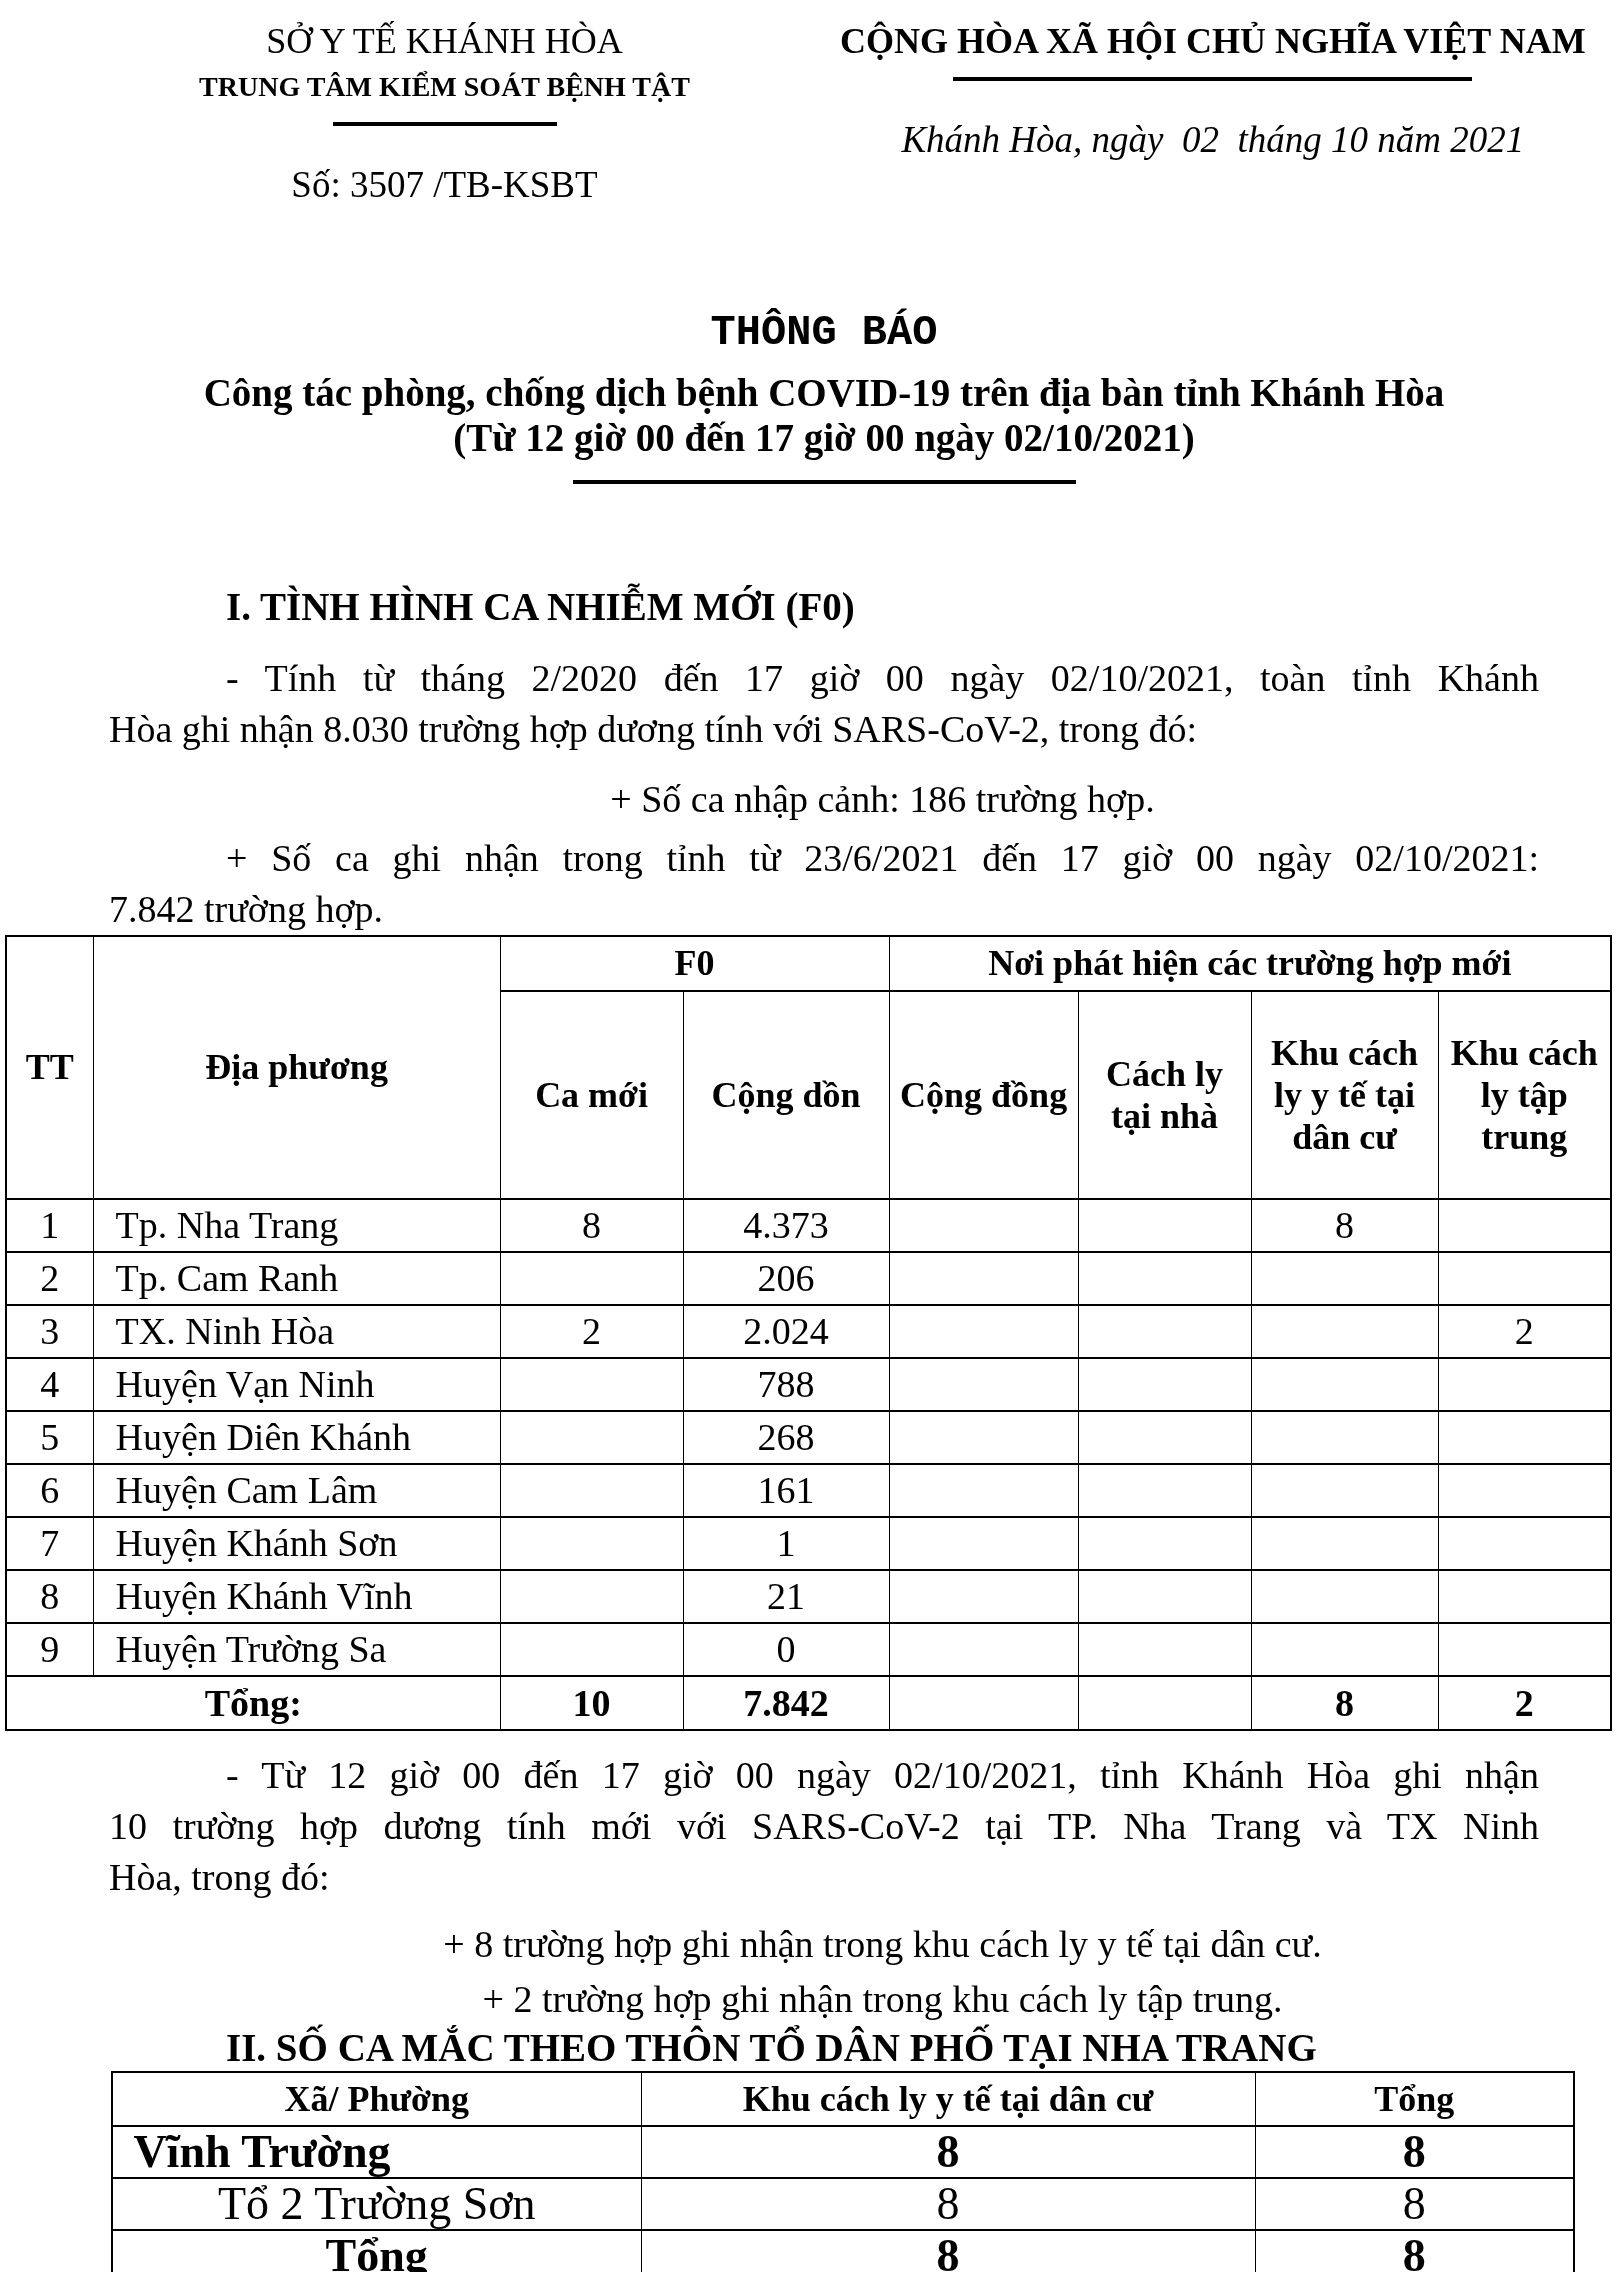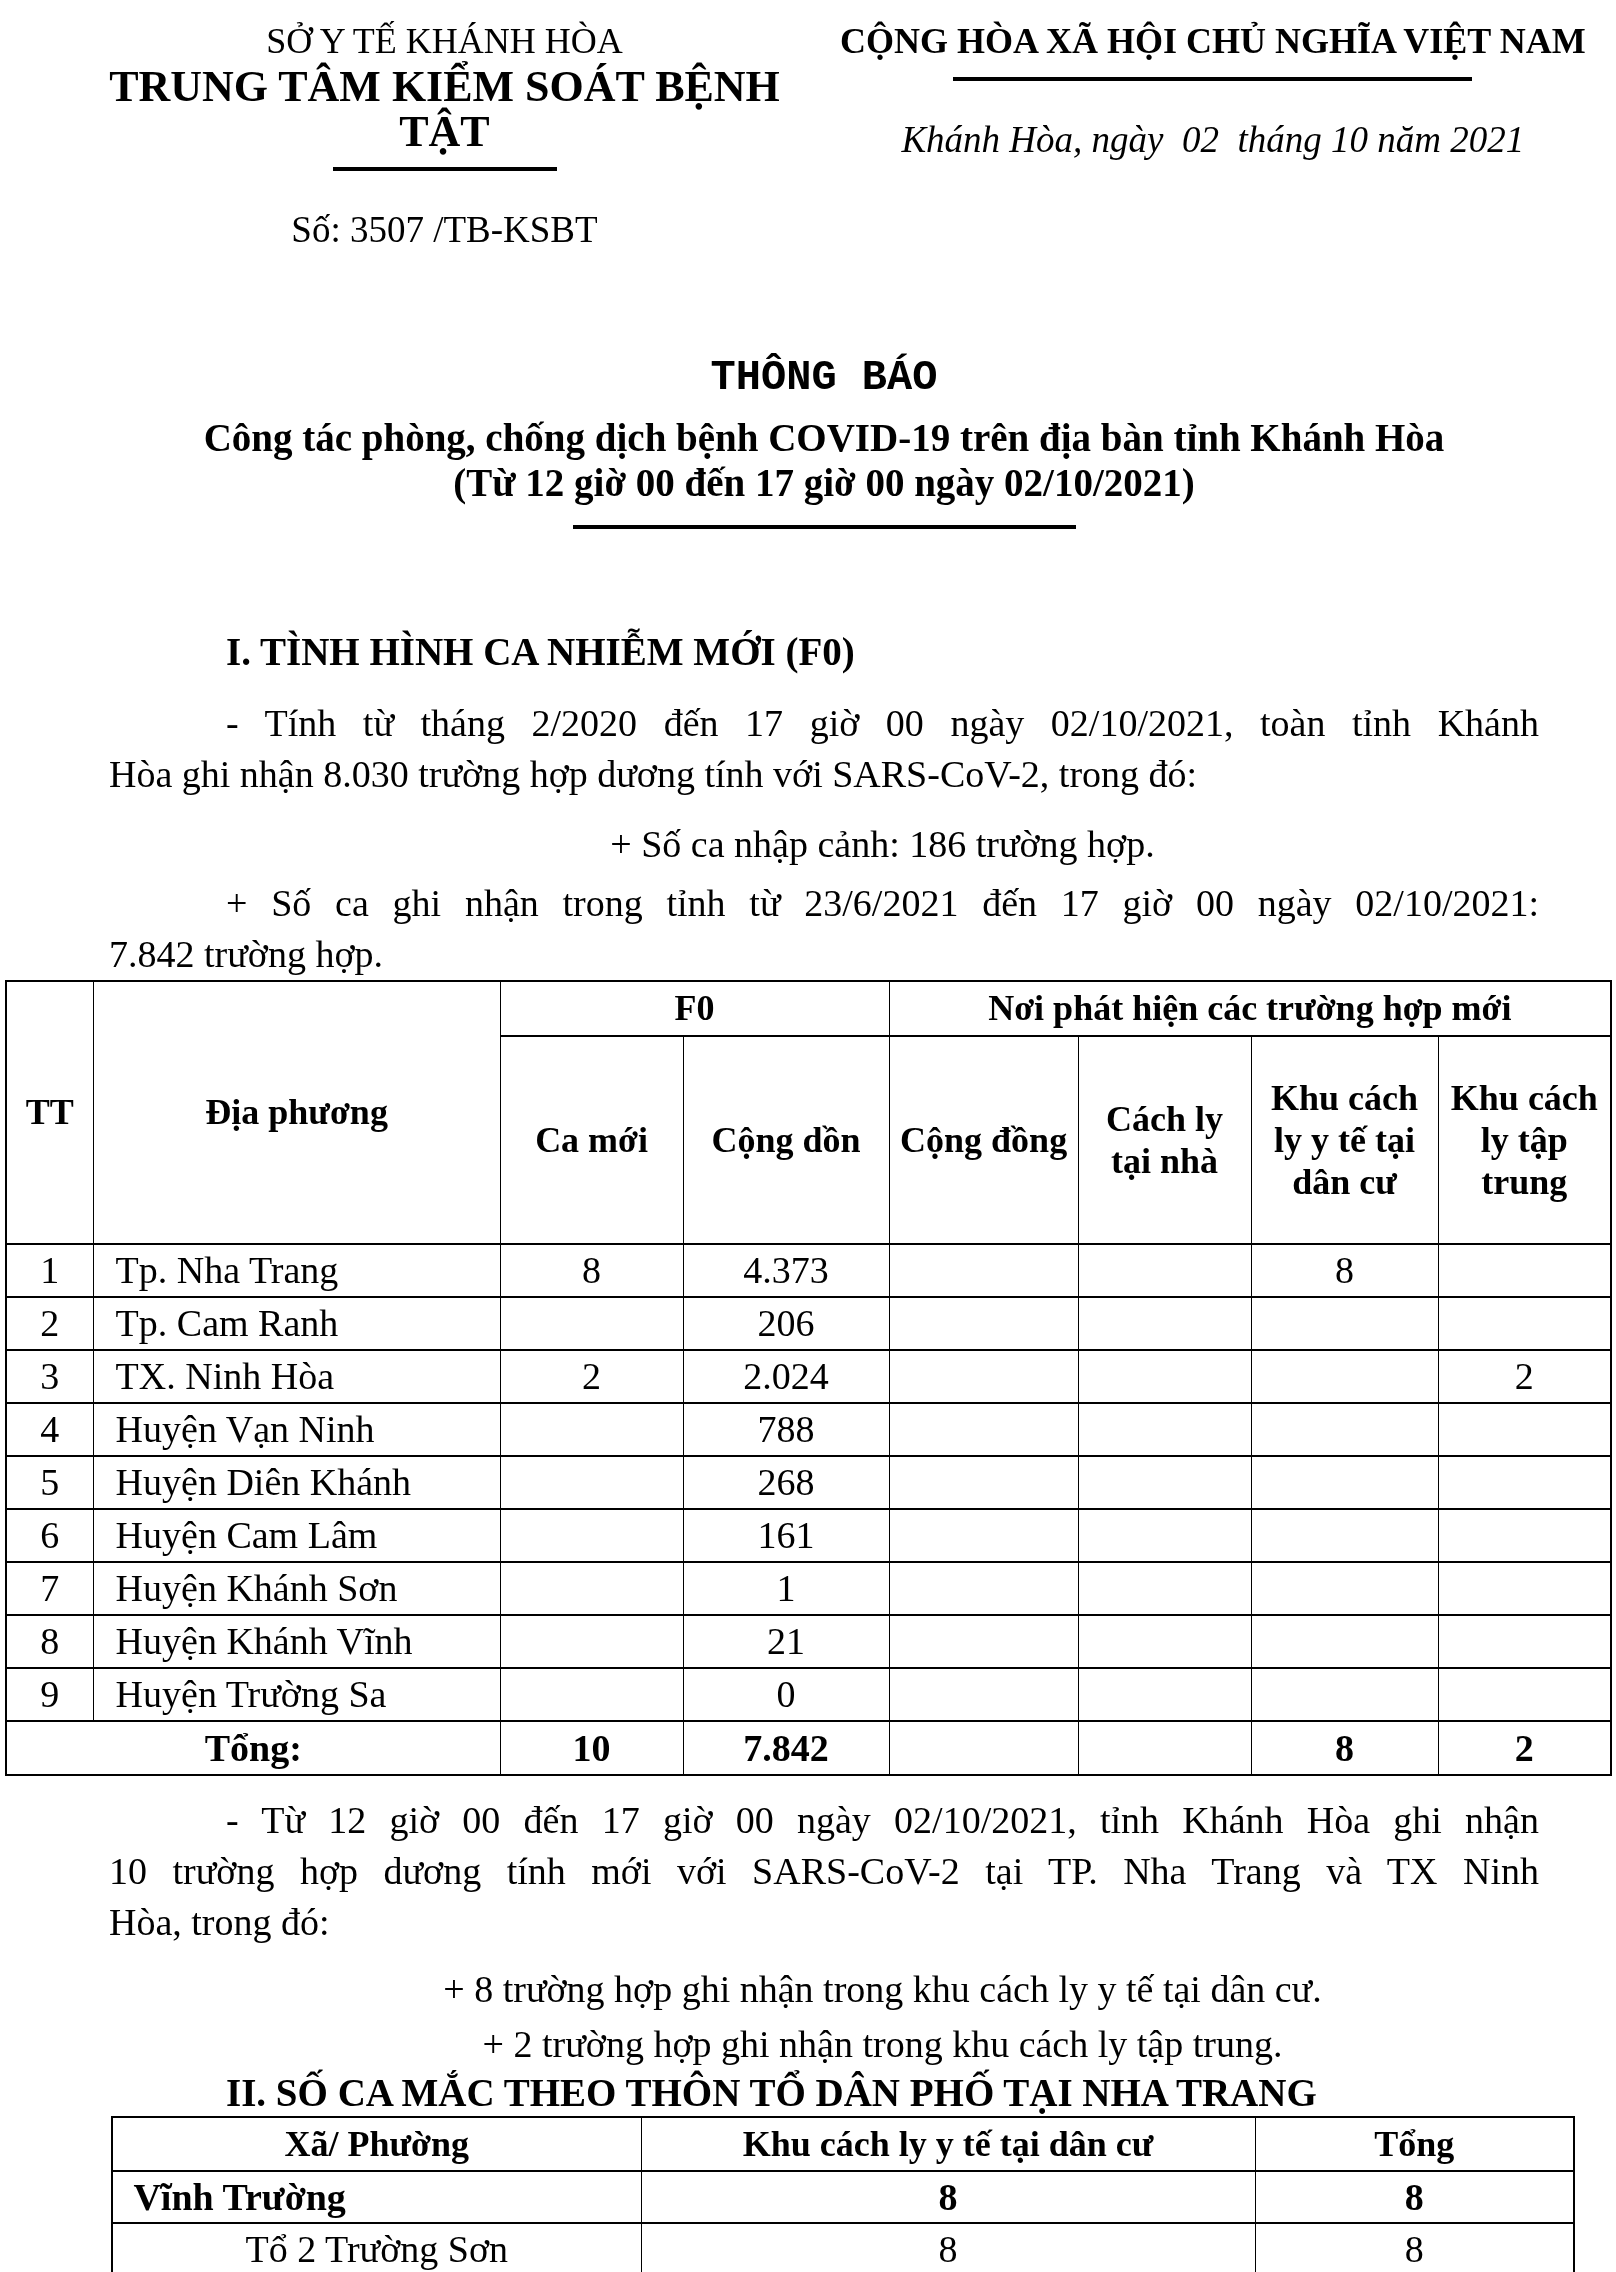--- a/index.html
+++ b/index.html
@@ -12,21 +12,21 @@
     font-size: 38px;
     position: relative;
   }
   .page { width: 1616px; height: 2273px; padding-top: 19px; }
 
   
   .hdr { display: flex; }
   .hdr-left  { width: 729px; margin-left: 80px; text-align: center; }
   .hdr-right { width: 796px; margin-left: 5.8px;  text-align: center; }
   .h-line1 { font-size: 36px; line-height: 45px; }
-  .h-line2 { font-size: 44px; line-height: 45px; font-weight: bold; }
+  .h-line2 { font-size: 28px; line-height: 45px; font-weight: bold; }
   .hdr-right .h-line1 { font-weight: bold; }
   .hdr-right .h-line2 { font-size: 39px; }
   .h-rule { height: 3.6px; background: #000; margin: 13px auto 0 auto; }
   .rule-left  { width: 224px; }
   .rule-right { width: 519px; }
   .h-bottom { margin-top: 36px; font-size: 37px; line-height: 45px; white-space: pre; }
   .italic { font-style: italic; }
 
   
   .title-block { margin: 105px 77px 0 109px; text-align: center; }
@@ -60,21 +60,21 @@
   .tbl1 .hrow1 { height: 55px; }
   .tbl1 .hrow2 th { border-bottom-width: 2.9px; }
   .tbl1 .hrow2 { height: 208px; }
   .tbl1 .drow { height: 53px; }
   .tbl1 td.name { text-align: left; padding-left: 22px; }
   .tbl1 .trow { height: 54px; font-weight: bold; }
   .tbl1 .trow td { border-top-width: 2.9px; font-weight: bold; }
 
   .tbl2 { width: 1462px; margin-left: 111px; margin-top: 2.9px; border: 2.9px solid #000; }
   .tbl2 th { font-size: 36px; font-weight: bold; line-height: 41px; text-align: center; padding: 1.5px 5.8px; }
-  .tbl2 td { font-size: 38px; line-height: 42px; text-align: center; padding: 1.5px 5.8px; }
+  .tbl2 td { font-size: 46px; line-height: 42px; text-align: center; padding: 1.5px 5.8px; }
   .tbl2 .hrow { height: 54px; }
   .tbl2 .drow { height: 52px; }
   .tbl2 td.name-left { text-align: left; padding-left: 20.4px; }
   .tbl2 .bold-row td { font-weight: bold; }
 </style>
 </head>
 <body>
 
 <div class="page">
 

